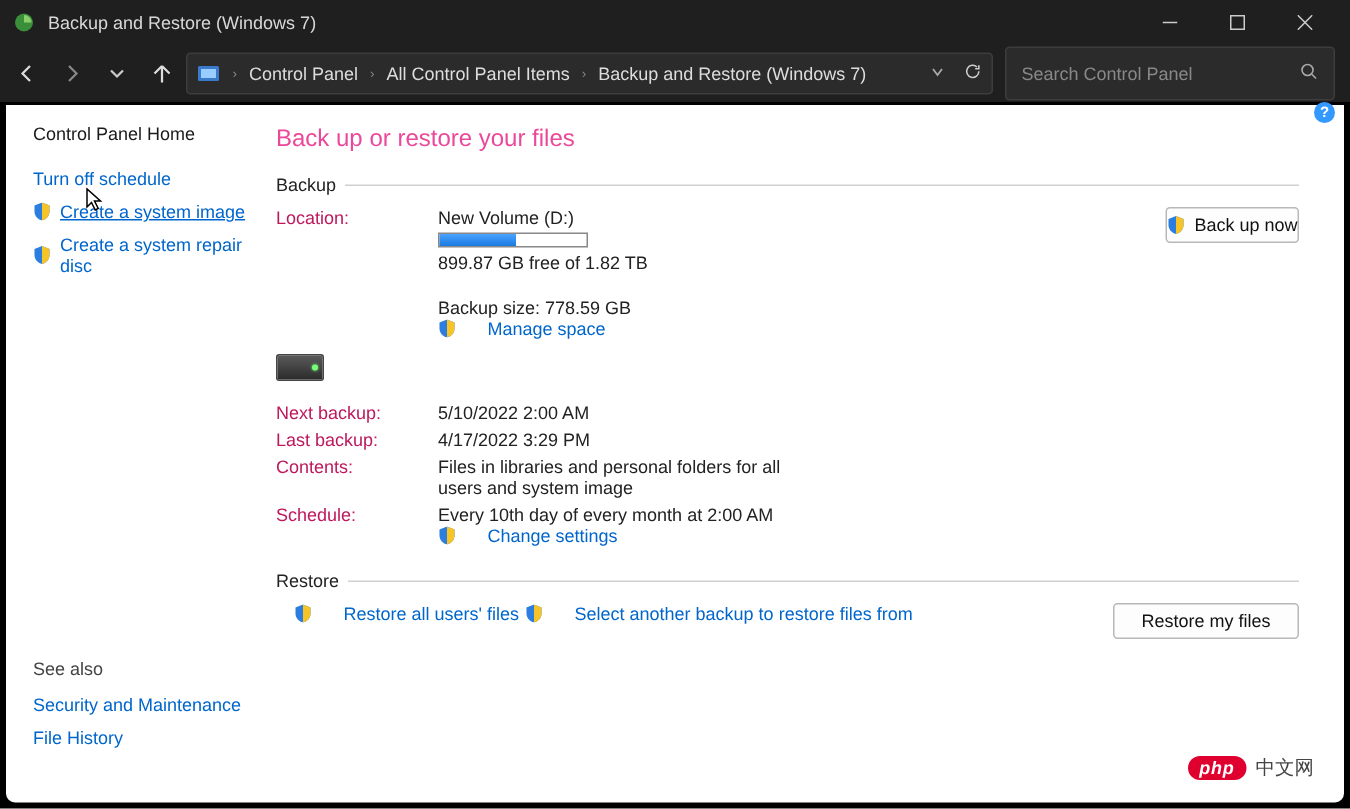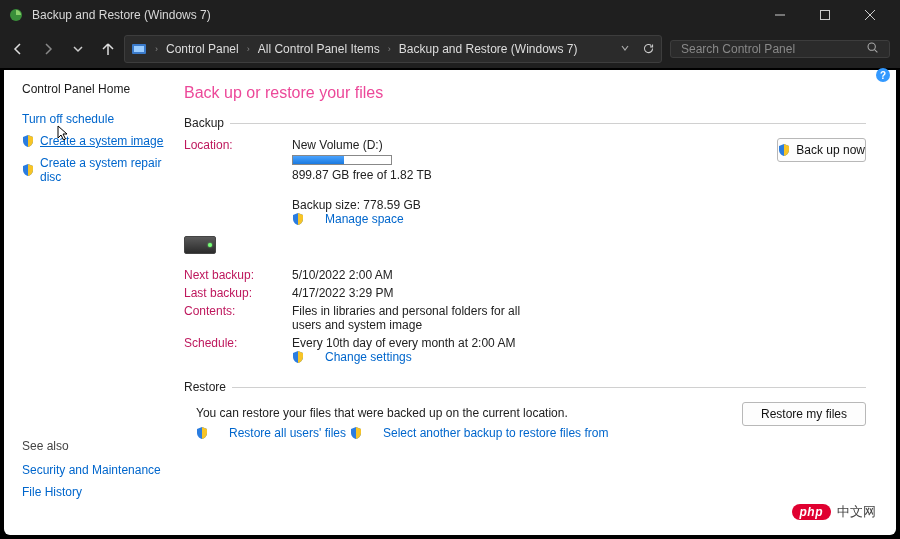--- a/index.html
+++ b/index.html
@@ -16,21 +16,21 @@
   
   .navbar { height: 38px; background: #1f1f1f; display: flex; align-items: center; padding: 0 10px; gap: 8px; }
   .nav-arrows { display: flex; align-items: center; gap: 14px; color: #ccc; }
   .nav-arrows .ico { width: 16px; height: 16px; display: flex; align-items: center; justify-content: center; }
   .addr { flex: 1; height: 28px; background: #2b2b2b; border: 1px solid #3d3d3d; border-radius: 3px; display: flex; align-items: center; padding: 0 6px; color: #ddd; font-size: 12px; gap: 4px; }
   .addr .crumb { padding: 2px 4px; white-space: nowrap; }
   .addr .sep { color: #888; font-size: 9px; }
   .addr .headicon { width: 16px; height: 16px; margin-right: 4px; }
   .addr-spacer { flex: 1; }
   .addr-end { display: flex; align-items: center; gap: 12px; color: #aaa; font-size: 10px; }
-  .search { width: 220px; height: 18px; background: #2b2b2b; border: 1px solid #3d3d3d; border-radius: 3px; display: flex; align-items: center; padding: 0 10px; color: #888; font-size: 12px; justify-content: space-between; }
+  .search { width: 220px; height: 36px; background: #2b2b2b; border: 1px solid #3d3d3d; border-radius: 3px; display: flex; align-items: center; padding: 0 10px; color: #888; font-size: 12px; justify-content: space-between; }
 
   
   .content { position: absolute; top: 70px; left: 4px; right: 4px; bottom: 4px; background: #fff; border-radius: 0 0 6px 6px; display: flex; }
   .help-badge { position: absolute; top: -2px; right: 6px; width: 14px; height: 14px; background: #0c6; border-radius: 50%; color: #fff; font-size: 10px; font-weight: bold; display: flex; align-items: center; justify-content: center; background: #3399ff; }
 
   
   .sidebar { width: 170px; padding: 12px 10px 10px 18px; font-size: 12px; color: #0066cc; display: flex; flex-direction: column; }
   .sidebar .home { color: #1a1a1a; margin-bottom: 16px; }
   .sidebar .item { display: flex; align-items: center; gap: 6px; margin-bottom: 8px; cursor: pointer; }
   .sidebar .item .shield { width: 12px; height: 12px; flex-shrink: 0; }
@@ -244,21 +244,20 @@
             <span class="link">Change settings</span>
           </div>
         </div>
       </div>
     </fieldset>
 
     <fieldset>
       <legend>Restore</legend>
       <div style="display:flex">
         <div style="flex:1">
-          <div class="restore-text">You can restore your files that were backed up on the current location.</div>
           <div class="restore-links">
             <div class="linkrow">
               <span class="shield-ico"><svg viewBox="0 0 12 12">
                     <path d="M6 0 L11 2 V6 C11 9 8.5 11.5 6 12 C3.5 11.5 1 9 1 6 V2 Z" fill="#2b7de0"></path>
                     <path d="M6 0 L11 2 V6 C11 9 8.5 11.5 6 12 V0 Z" fill="#f7c427"></path>
                   </svg></span>
               <span class="link">Restore all users' files</span>
             </div>
             <div class="linkrow">
               <span class="shield-ico"><svg viewBox="0 0 12 12">

